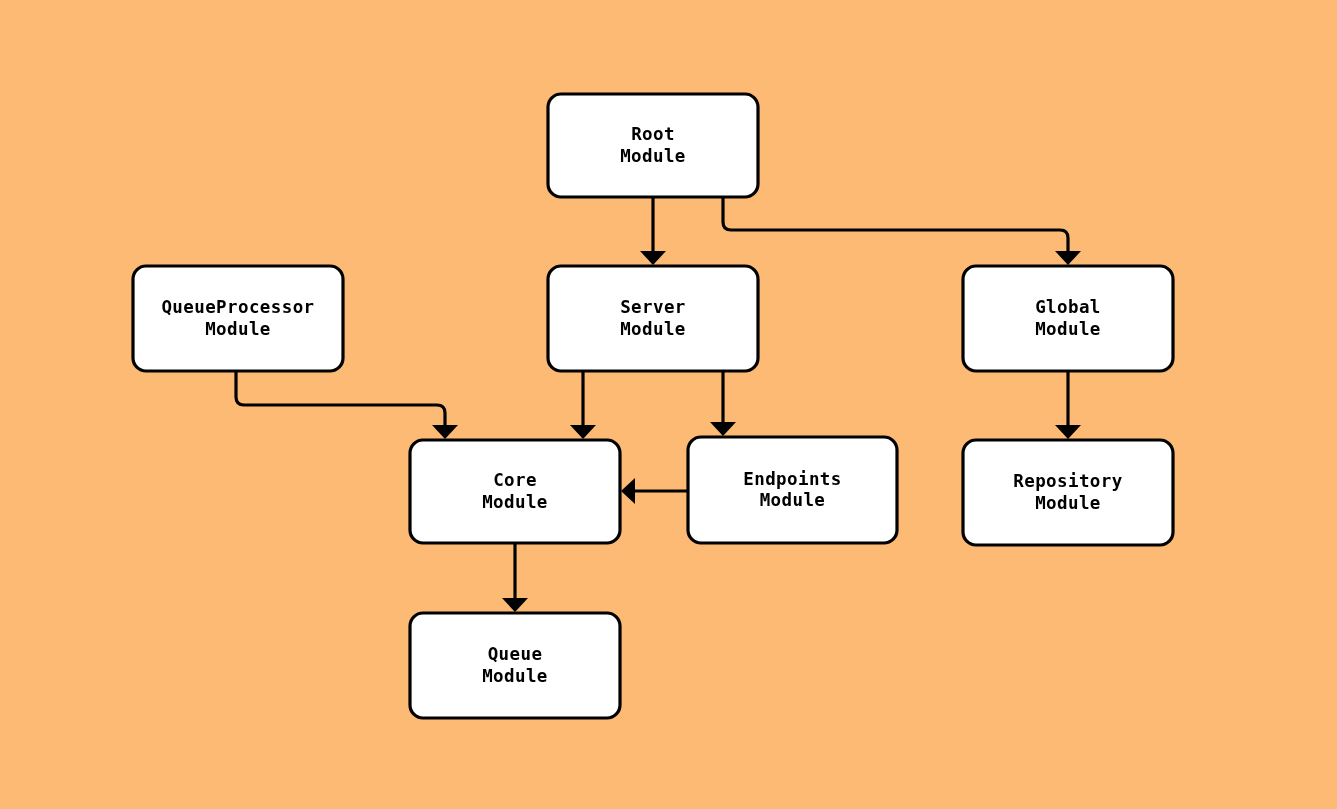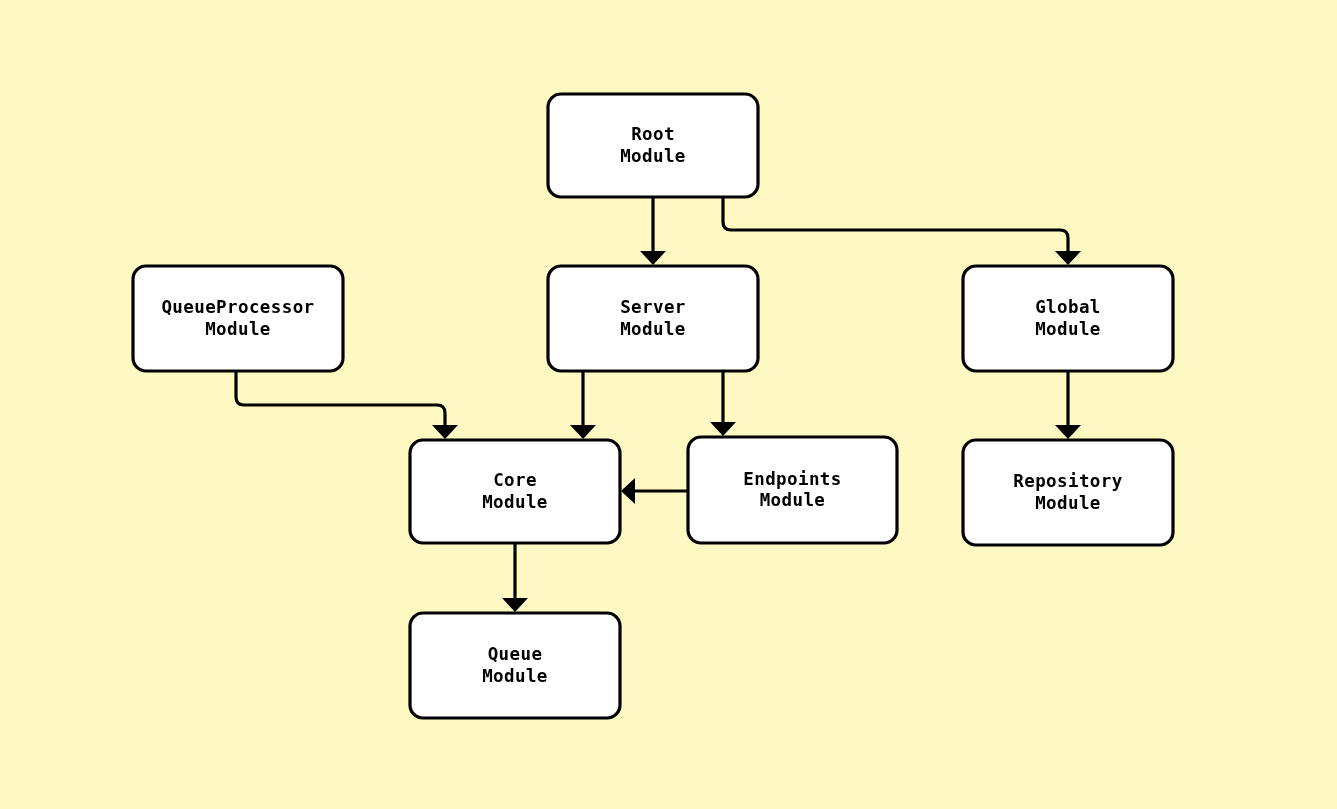--- a/index.html
+++ b/index.html
@@ -11,21 +11,21 @@
   body {
     width: 1337px;
     height: 809px;
     font-family: "DejaVu Sans Mono", "Liberation Mono", monospace;
     overflow: hidden;
   }
   #diagram-root {
     position: relative;
     width: 1337px;
     height: 809px;
-    background: #fef9c3;
+    background: #fdba74;
   }
   svg#diagram-svg {
     display: block;
     width: 1337px;
     height: 809px;
   }
   .node-box {
     fill: #ffffff;
     stroke: #000000;
     stroke-width: 3.2;

